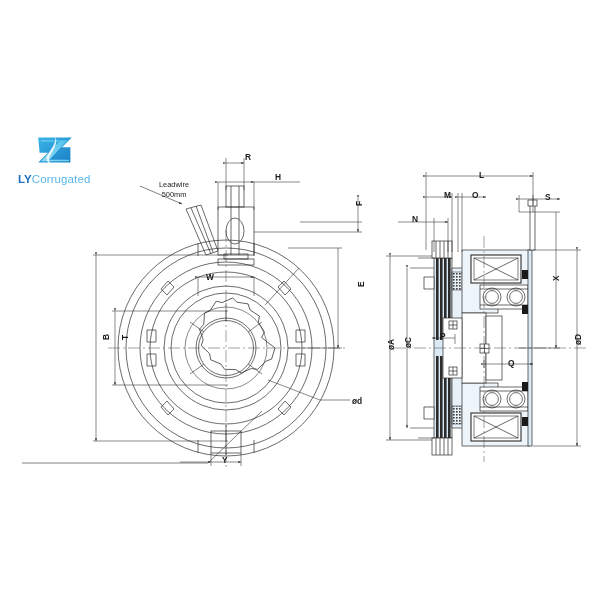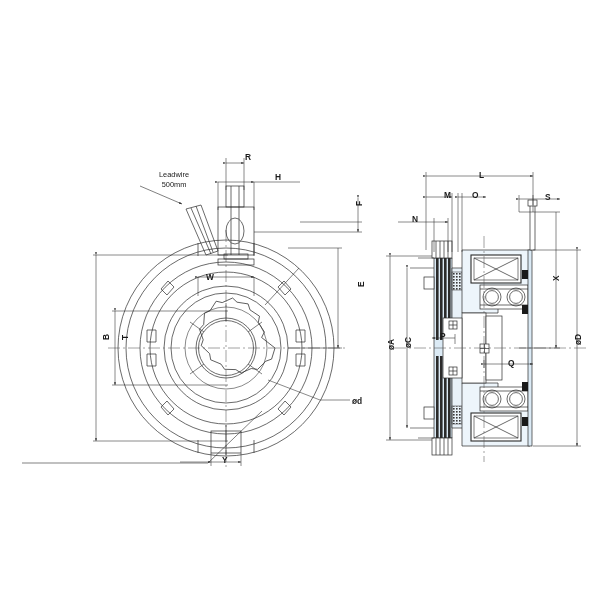--- a/index.html
+++ b/index.html
@@ -47,21 +47,21 @@
   
   .note {
     position: absolute;
     font-size: 7.4px;
     color: #1a1a1a;
     line-height: 9.5px;
     white-space: nowrap;
   }
   #leadwire-note {
     left: 146px;
-    top: 170px;
+    top: 180px;
     text-align: center;
     width: 56px;
   }
   #oilhole-note {
     left: 15px;
     top: 432px;
   }
   .dim-label {
     position: absolute;
     font-size: 8.4px;
@@ -429,20 +429,40 @@
         </g>
 
         <g stroke-width="0.55">
           <line x1="484" y1="364" x2="533" y2="364" marker-start="url(#arrS)" marker-end="url(#arrS)"></line>
           <line x1="484" y1="360" x2="484" y2="368"></line>
         </g>
       </g>
     </g>
   </svg>
 
+  <div id="logo-block">
+    <svg id="logo-mark" viewBox="0 0 60 48">
+      <defs>
+        <linearGradient id="lg1" x1="0" y1="0" x2="1" y2="1">
+          <stop offset="0%" stop-color="#3bb5e8"></stop>
+          <stop offset="100%" stop-color="#1a7fc4"></stop>
+        </linearGradient>
+        <linearGradient id="lg2" x1="0" y1="1" x2="1" y2="0">
+          <stop offset="0%" stop-color="#9fe3f7"></stop>
+          <stop offset="100%" stop-color="#4fc4ef"></stop>
+        </linearGradient>
+      </defs>
+      <path d="M6 6 L54 6 L40 20 L52 20 L52 42 L6 42 L20 28 L8 28 Z" fill="url(#lg1)"></path>
+      <path d="M10 10 L48 10 L22 38 L50 38 L50 40 L10 40 L36 12 L10 12 Z" fill="url(#lg2)" opacity="0.92"></path>
+      <path d="M30 4 C36 14 26 26 22 34 C20 38 22 44 28 46 C20 44 16 38 19 32 C23 24 33 14 30 4 Z" fill="#ffffff" opacity="0.85"></path>
+    </svg>
+    <div id="logo-text">
+      <span class="ly">LY</span><span class="corr">Corrugated</span>
+    </div>
+  </div>
 
   <div class="note" id="leadwire-note">
     <div>Leadwire</div>
     <div>500mm</div>
   </div>
 
 
   <div id="dim-labels">
       <span class="dim-label" style="left: 245px; top: 152px;">R</span>
       <span class="dim-label" style="left: 275px; top: 172px;">H</span>

